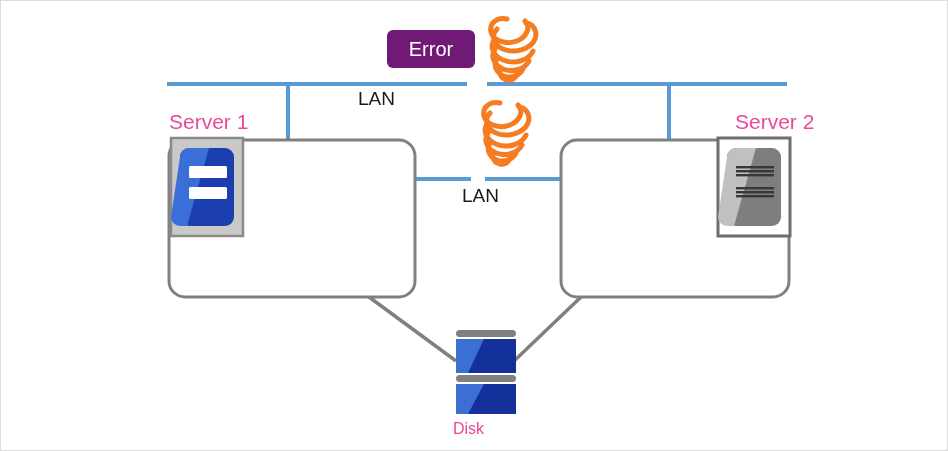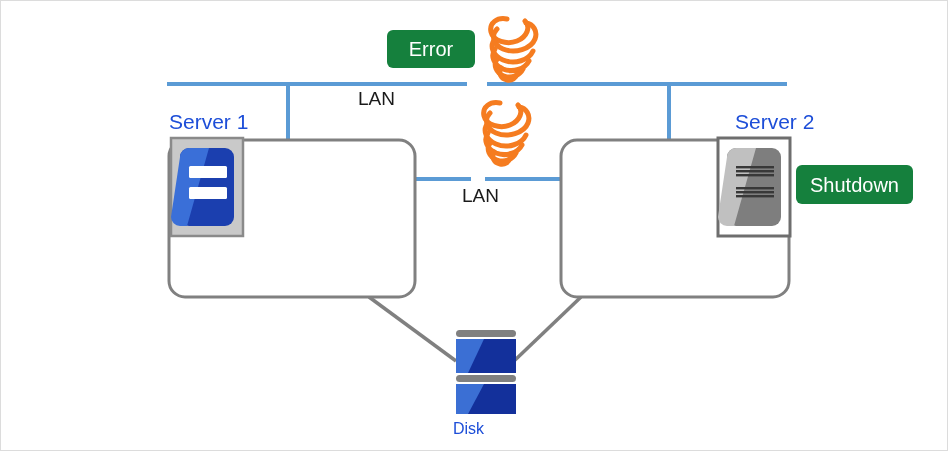--- a/index.html
+++ b/index.html
@@ -23,34 +23,34 @@
   .svg-layer {
     position: absolute;
     left: 0;
     top: 0;
     width: 948px;
     height: 451px;
   }
   .node-label {
     position: absolute;
     font-size: 21px;
-    color: #1d4ed8;
+    color: #ec4899;
     white-space: nowrap;
     line-height: 1;
   }
   .lan-label {
     position: absolute;
     font-size: 19px;
     color: #1a1a1a;
     white-space: nowrap;
     line-height: 1;
   }
   .badge {
     position: absolute;
-    background: #15803d;
+    background: #701a75;
     color: #ffffff;
     font-size: 20px;
     border-radius: 6px;
     display: flex;
     align-items: center;
     justify-content: center;
     white-space: nowrap;
     line-height: 1;
   }
   #badge-error {
@@ -155,15 +155,14 @@
   <div class="node-label" id="label-server2">Server 2</div>
 
   <div class="lan-label" id="label-lan-top">LAN</div>
 
   <div class="lan-label" id="label-lan-mid">LAN</div>
 
   <div class="node-label" id="label-disk">Disk</div>
 
   <div class="badge" id="badge-error">Error</div>
 
-  <div class="badge" id="badge-shutdown">Shutdown</div>
 
 </div>
 
 </body></html>

